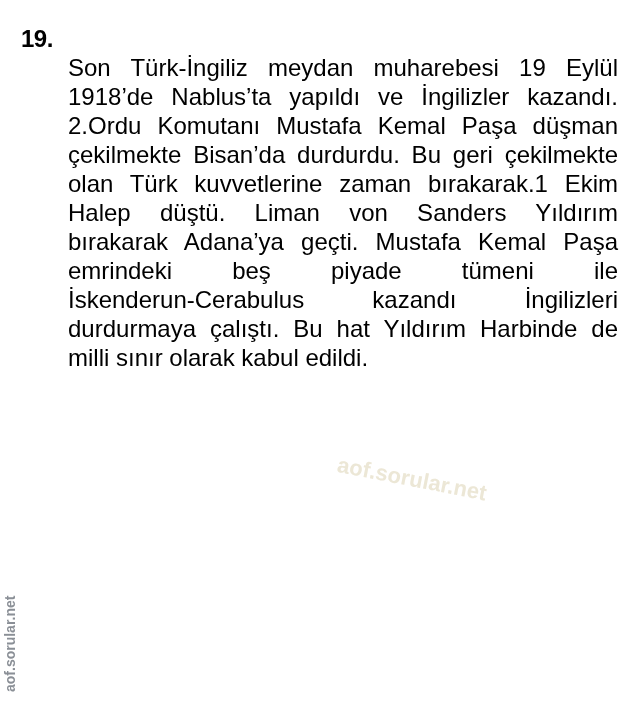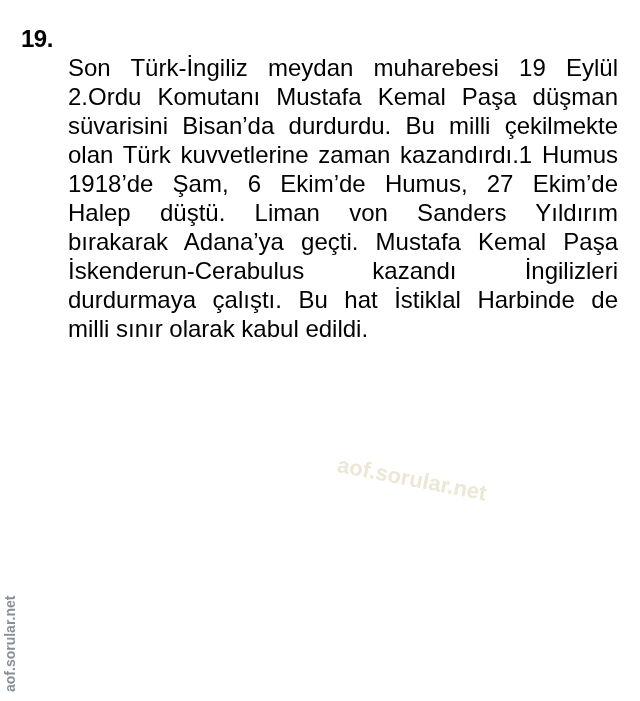--- a/index.html
+++ b/index.html
@@ -71,22 +71,23 @@
 </head>
 <body>
 
 <div class="wm-diag">aof.sorular.net</div>
 <div class="wm-side">aof.sorular.net</div>
 
 <div class="qnum fg">19.</div>
 
 <div class="stem fg">
   <span class="line">Son Türk-İngiliz meydan muharebesi 19 Eylül</span>
+  <span class="line">1918’de Nablus’ta yapıldı ve İngilizler kazandı.</span>
   <span class="line">2.Ordu Komutanı Mustafa Kemal Paşa düşman</span>
-  <span class="line">süvarisini Bisan’da durdurdu. Bu milli çekilmekte</span>
-  <span class="line">olan Türk kuvvetlerine zaman kazandırdı.1 Humus</span>
-  <span class="line">1918’de Şam, 6 Ekim’de Humus, 27 Ekim’de</span>
+  <span class="line">çekilmekte Bisan’da durdurdu. Bu geri çekilmekte</span>
+  <span class="line">olan Türk kuvvetlerine zaman bırakarak.1 Ekim</span>
   <span class="line">Halep düştü. Liman von Sanders Yıldırım</span>
   <span class="line">bırakarak Adana’ya geçti. Mustafa Kemal Paşa</span>
+  <span class="line">emrindeki beş piyade tümeni ile</span>
   <span class="line">İskenderun-Cerabulus kazandı İngilizleri</span>
-  <span class="line">durdurmaya çalıştı. Bu hat İstiklal Harbinde de</span>
+  <span class="line">durdurmaya çalıştı. Bu hat Yıldırım Harbinde de</span>
   <span class="line last">milli sınır olarak kabul edildi.</span>
 </div>
 
 </body></html>

